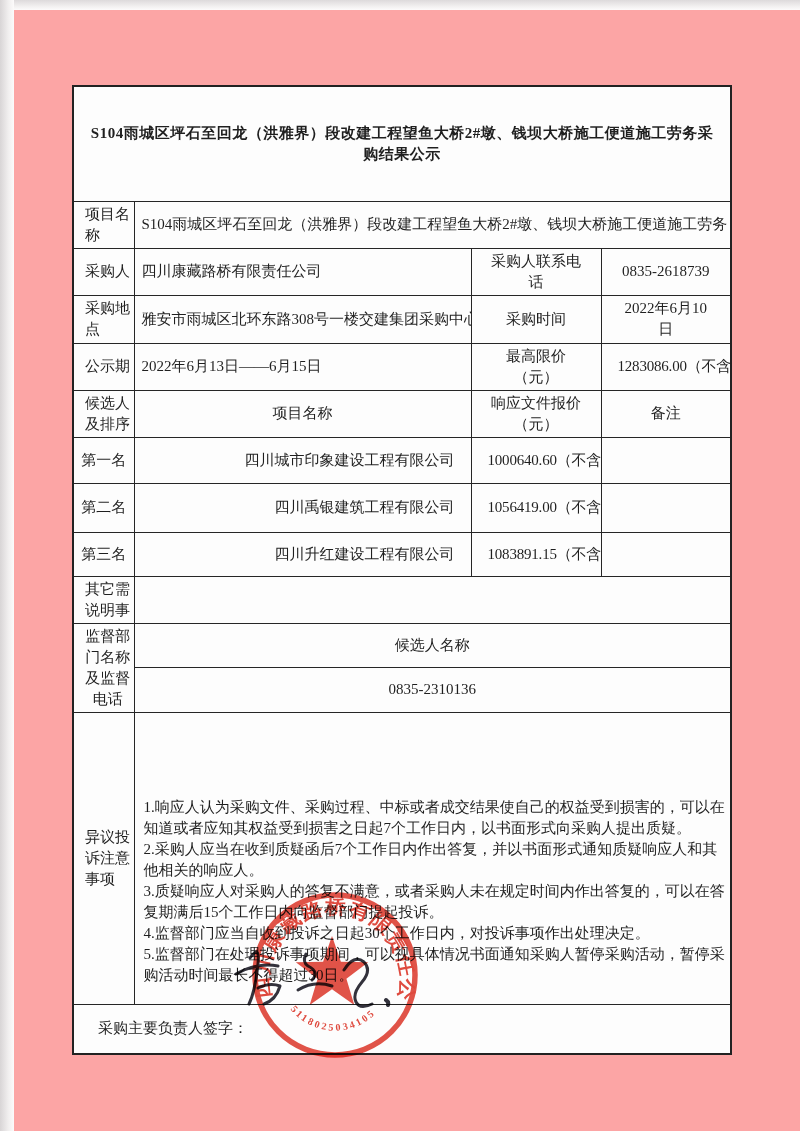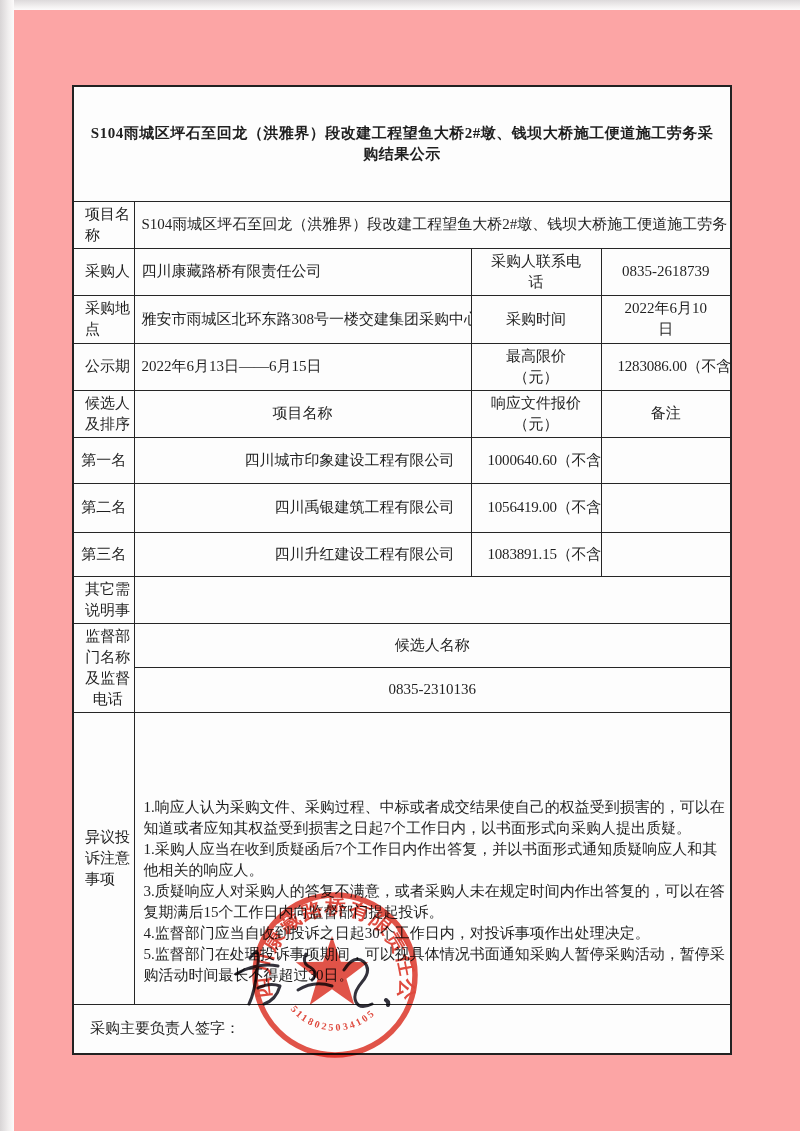--- a/index.html
+++ b/index.html
@@ -34,21 +34,21 @@
   .val-l{padding:2px 4px 2px 7px;text-align:left;vertical-align:middle;}
   .val-c{text-align:center;vertical-align:middle;padding:2px 16px;}
   .nowrap{white-space:nowrap;}
   .fs14{font-size:14.5px;text-align:right;}
   .fs12{font-size:12.5px;letter-spacing:-.2px;}
   .objection-cell{
     vertical-align:top;padding:84px 3px 6px 9px;
     font-size:15px;line-height:21px;
   }
   .objection-cell div{margin:0;}
-  .sig-cell{vertical-align:middle;padding-left:16px;font-size:16px;margin-left:12px;}
+  .sig-cell{vertical-align:middle;padding-left:24px;font-size:16px;margin-left:12px;}
   
   .stamp{position:absolute;left:247px;top:887px;width:176px;height:176px;
     mix-blend-mode:multiply;opacity:.92;pointer-events:none;}
   .signature{position:absolute;left:228px;top:930px;width:210px;height:100px;
     mix-blend-mode:multiply;pointer-events:none;}
 </style>
 </head>
 <body>
 
 <div class="page">
@@ -132,21 +132,21 @@
       <td colspan="3" class="val-c">候选人名称</td>
     </tr>
     <tr style="height:40px">
       <td colspan="3" class="val-c">0835-2310136</td>
     </tr>
 
     <tr style="height:292px">
       <td class="lab">异议投诉注意事项</td>
       <td colspan="3" class="objection-cell">
         <div>1.响应人认为采购文件、采购过程、中标或者成交结果使自己的权益受到损害的，可以在知道或者应知其权益受到损害之日起7个工作日内，以书面形式向采购人提出质疑。</div>
-        <div>1.采购人应当在收到质疑函后7个工作日内作出答复，并以书面形式通知质疑响应人和其他相关的响应人。</div>
+        <div>2.采购人应当在收到质疑函后7个工作日内作出答复，并以书面形式通知质疑响应人和其他相关的响应人。</div>
         <div>3.质疑响应人对采购人的答复不满意，或者采购人未在规定时间内作出答复的，可以在答复期满后15个工作日内向监督部门提起投诉。</div>
         <div>4.监督部门应当自收到投诉之日起30个工作日内，对投诉事项作出处理决定。</div>
         <div>5.监督部门在处理投诉事项期间，可以视具体情况书面通知采购人暂停采购活动，暂停采购活动时间最长不得超过30日。</div>
       </td>
     </tr>
 
     <tr style="height:50px">
       <td colspan="4" class="sig-cell">采购主要负责人签字：</td>
     </tr>
   </tbody>

